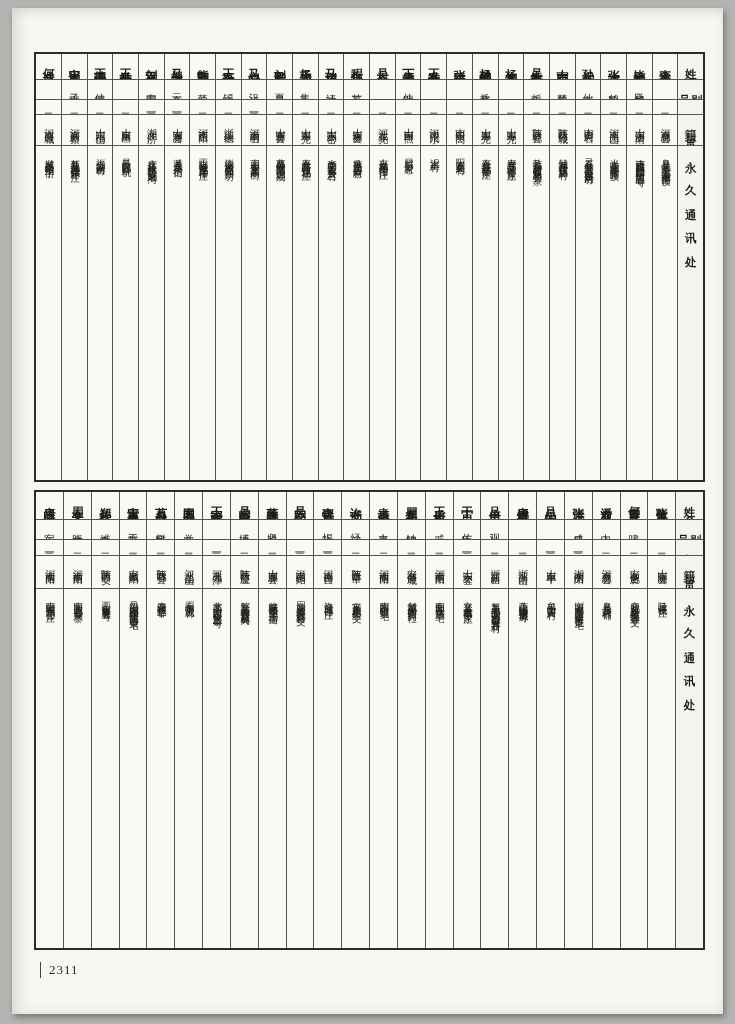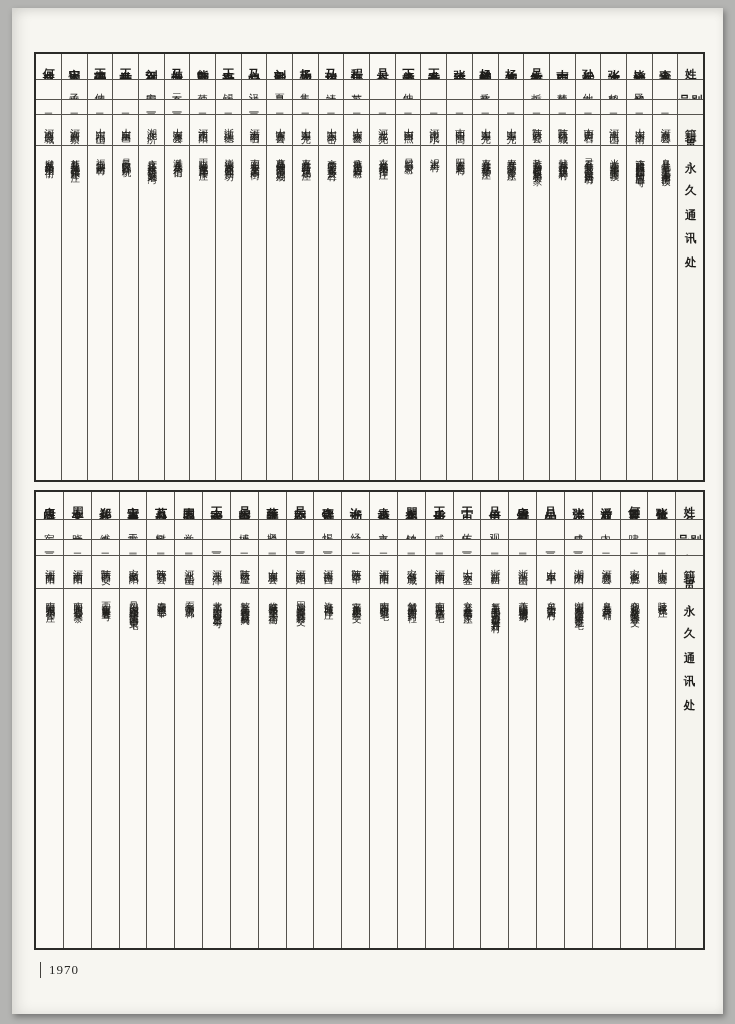--- a/index.html
+++ b/index.html
@@ -918,14 +918,14 @@
           <span class="vtext">二一</span>
         </div>
         <div class="cell row-origin">
           <span class="vtext">河南南阳</span>
         </div>
         <div class="cell row-addr">
           <span class="vtext">南阳城东李相公庄</span>
         </div>
       </div>
     </div>
-  <div class="page-number">1970</div>
+  <div class="page-number">2311</div>
 </div>
 
 </body></html>

